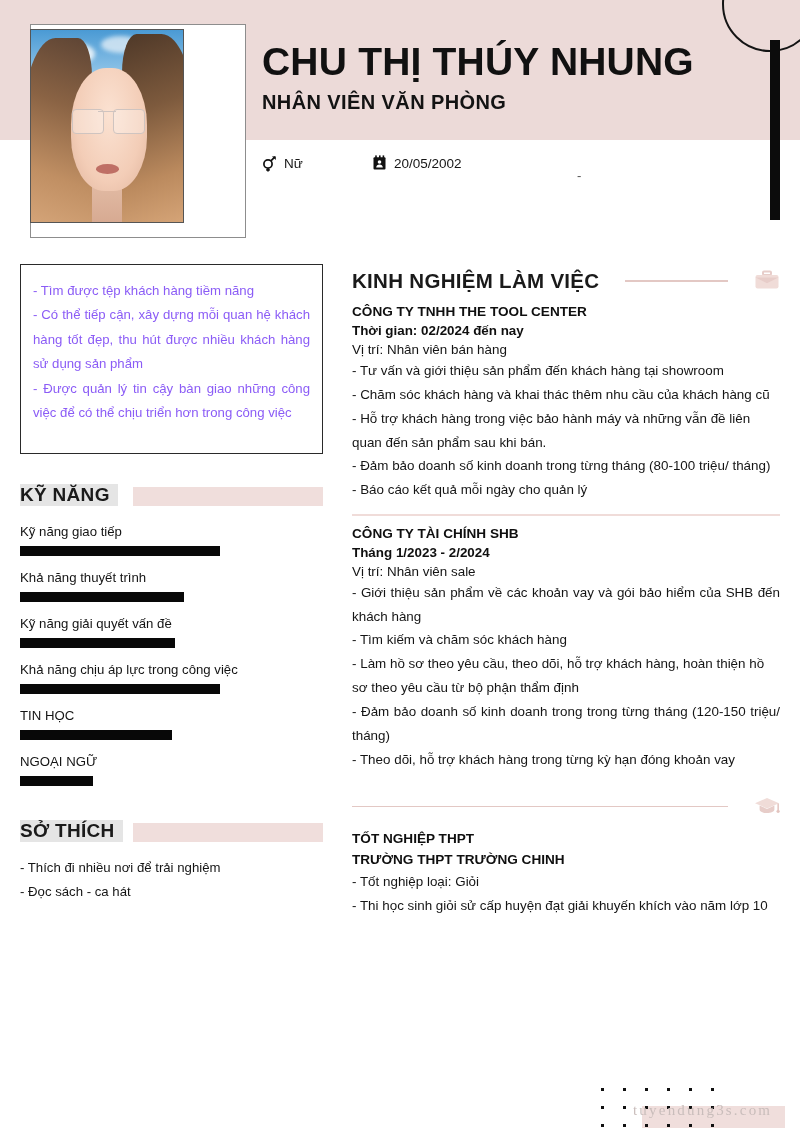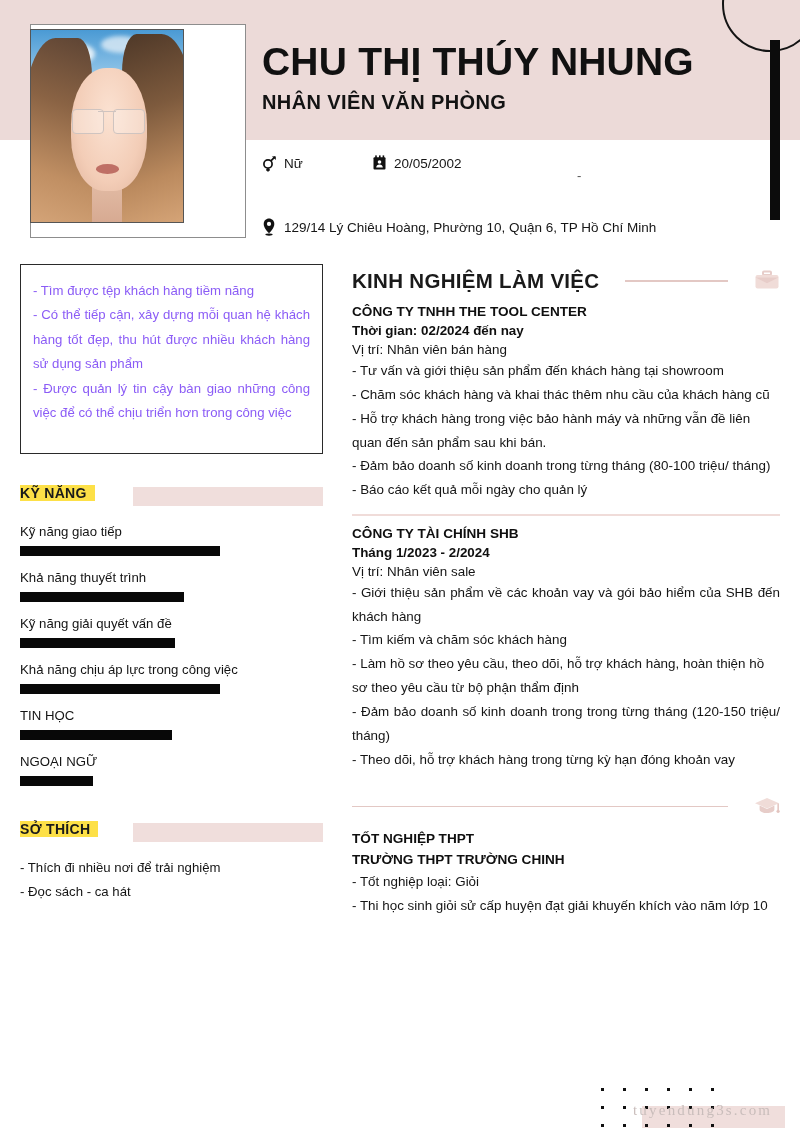--- a/index.html
+++ b/index.html
@@ -93,21 +93,21 @@
   }
   .summary-line {
     font-size: 13.2px; line-height: 1.85; color:#8b5cf6;
     text-align: justify; text-justify: inter-word;
   }
   .sec-head-left {
     position: relative; margin-top: 30px; height: 26px;
   }
   .sec-head-left .t {
     position: relative; z-index:2; display:inline-block;
-    font-size: 14px; font-weight: 700; letter-spacing:.3px; background:#fde047;
+    font-size: 19px; font-weight: 700; letter-spacing:.3px; background:#e5e5e5;
     padding-right: 8px;
   }
   .sec-head-left .bar {
     position:absolute; right: 0; top: 3px; width: 190px; height: 19px;
     background: #f0dedc; z-index:1;
   }
   .skill { margin-top: 14px; }
   .skill-name { font-size: 13.2px; color:#141414; margin-bottom: 7px; }
   .skill-track { height: 10px; width: 100%; }
   .skill-fill { height: 10px; background:#080808; }
@@ -190,30 +190,20 @@
               <rect x="3.2" y="0.4" width="1.6" height="3" fill="#111"></rect>
               <rect x="7" y="0.4" width="1.6" height="3" fill="#111"></rect>
               <rect x="10.6" y="0.4" width="1.6" height="3" fill="#111"></rect>
               <circle cx="7.5" cy="7" r="1.8" fill="#fff"></circle>
               <path d="M4.2 12.6c0-2 1.6-3.1 3.3-3.1s3.3 1.1 3.3 3.1z" fill="#fff"></path>
             </svg>
         </span>
         <span class="c-txt">20/05/2002</span>
       </div>
       <span class="c-dash">-</span>
-    </div>
-    <div class="c-addr">
-      <span class="c-ico">
-        <svg width="14" height="18" viewBox="0 0 14 18">
-            <path d="M7 0.6C4 .6 1.7 3 1.7 5.9c0 3.9 4.3 8.3 5.3 9.3 1-1 5.3-5.4 5.3-9.3C12.3 3 10 .6 7 .6z" fill="#111"></path>
-            <circle cx="7" cy="5.9" r="2.1" fill="#fff"></circle>
-            <ellipse cx="7" cy="16.6" rx="3.6" ry="1.1" fill="#111"></ellipse>
-          </svg>
-      </span>
-      <span class="c-txt">129/14 Lý Chiêu Hoàng, Phường 10, Quận 6, TP Hồ Chí Minh</span>
     </div>
   </div>
 
   <div class="left-col">
 
     <div class="summary-box">
       <div class="summary-line">- Tìm được tệp khách hàng tiềm năng</div>
       <div class="summary-line">- Có thể tiếp cận, xây dựng mỗi quan hệ khách hàng tốt đẹp, thu hút được nhiều khách hàng sử dụng sản phẩm</div>
       <div class="summary-line">- Được quản lý tin cậy bàn giao những công việc để có thể chịu triển hơn trong công việc</div>
     </div>

